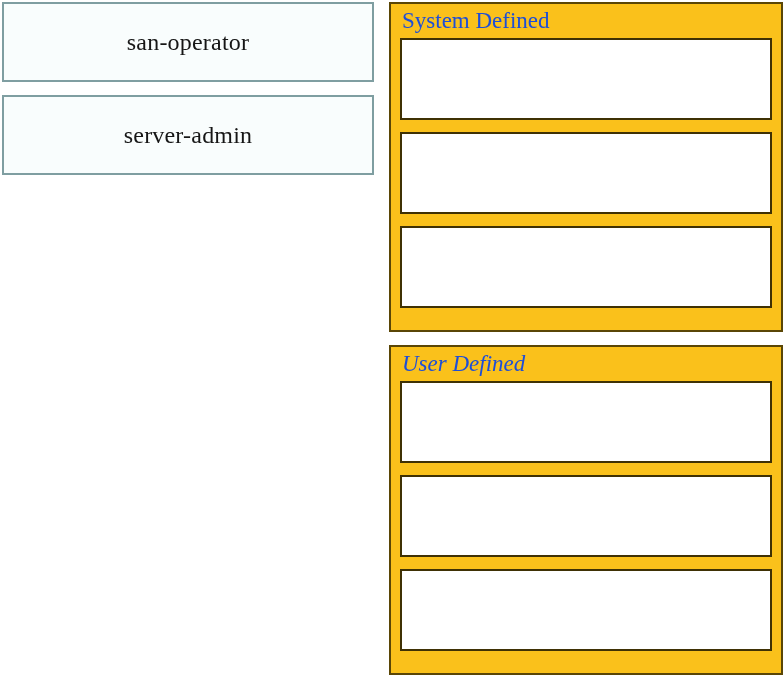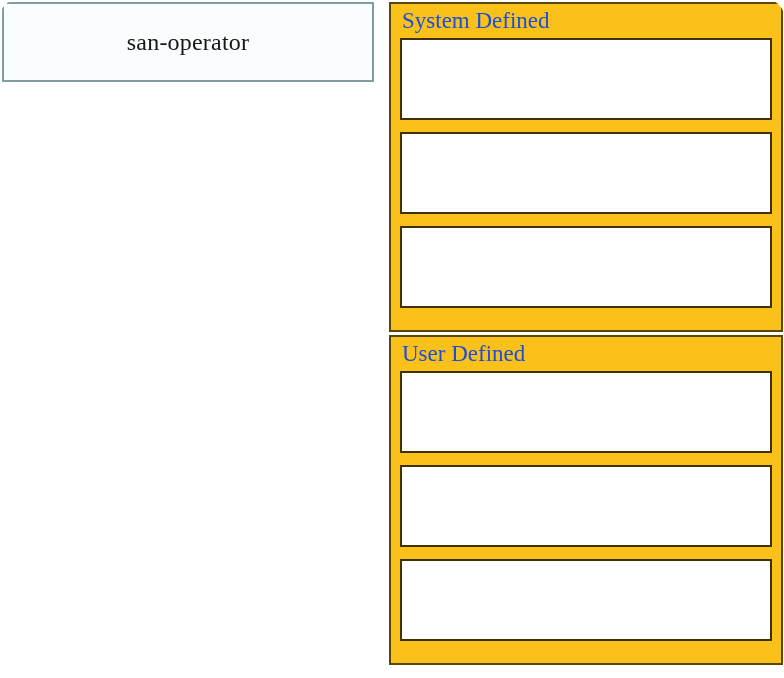--- a/index.html
+++ b/index.html
@@ -7,21 +7,20 @@
     padding: 0;
     background: #ffffff;
   }
   .canvas {
     position: relative;
     width: 784px;
     height: 678px;
     background: #ffffff;
     font-family: "Liberation Serif", serif;
     overflow: hidden;
-    border-radius: 17px;
   }
 
   
   .left-col {
     position: absolute;
     left: 2px;
     top: 2px;
     width: 372px;
   }
   .role-box {
@@ -49,21 +48,22 @@
   }
   .panel {
     box-sizing: border-box;
     width: 394px;
     height: 330px;
     border: 2px solid #5a4606;
     background: #fac11b;
     padding: 2px 9px 0 9px;
   }
   .panel + .panel {
-    margin-top: 3px;
+    margin-top: 13px;
+    font-style: italic;
   }
   .panel-title {
     height: 32px;
     line-height: 30px;
     font-size: 23px;
     color: #1d4ed8;
     padding-left: 2px;
     user-select: none;
   }
   .drop-slot {
@@ -75,20 +75,21 @@
     margin-bottom: 12px;
   }
 </style>
 </head>
 <body>
 
 <div class="canvas">
 
   <div class="left-col">
     <div class="role-box">san-operator</div>
+    <div class="role-box">server-admin</div>
   </div>
 
   <div class="right-col">
 
     <div class="panel">
       <div class="panel-title">System Defined</div>
       <div class="drop-slot"></div>
       <div class="drop-slot"></div>
       <div class="drop-slot"></div>
     </div>

